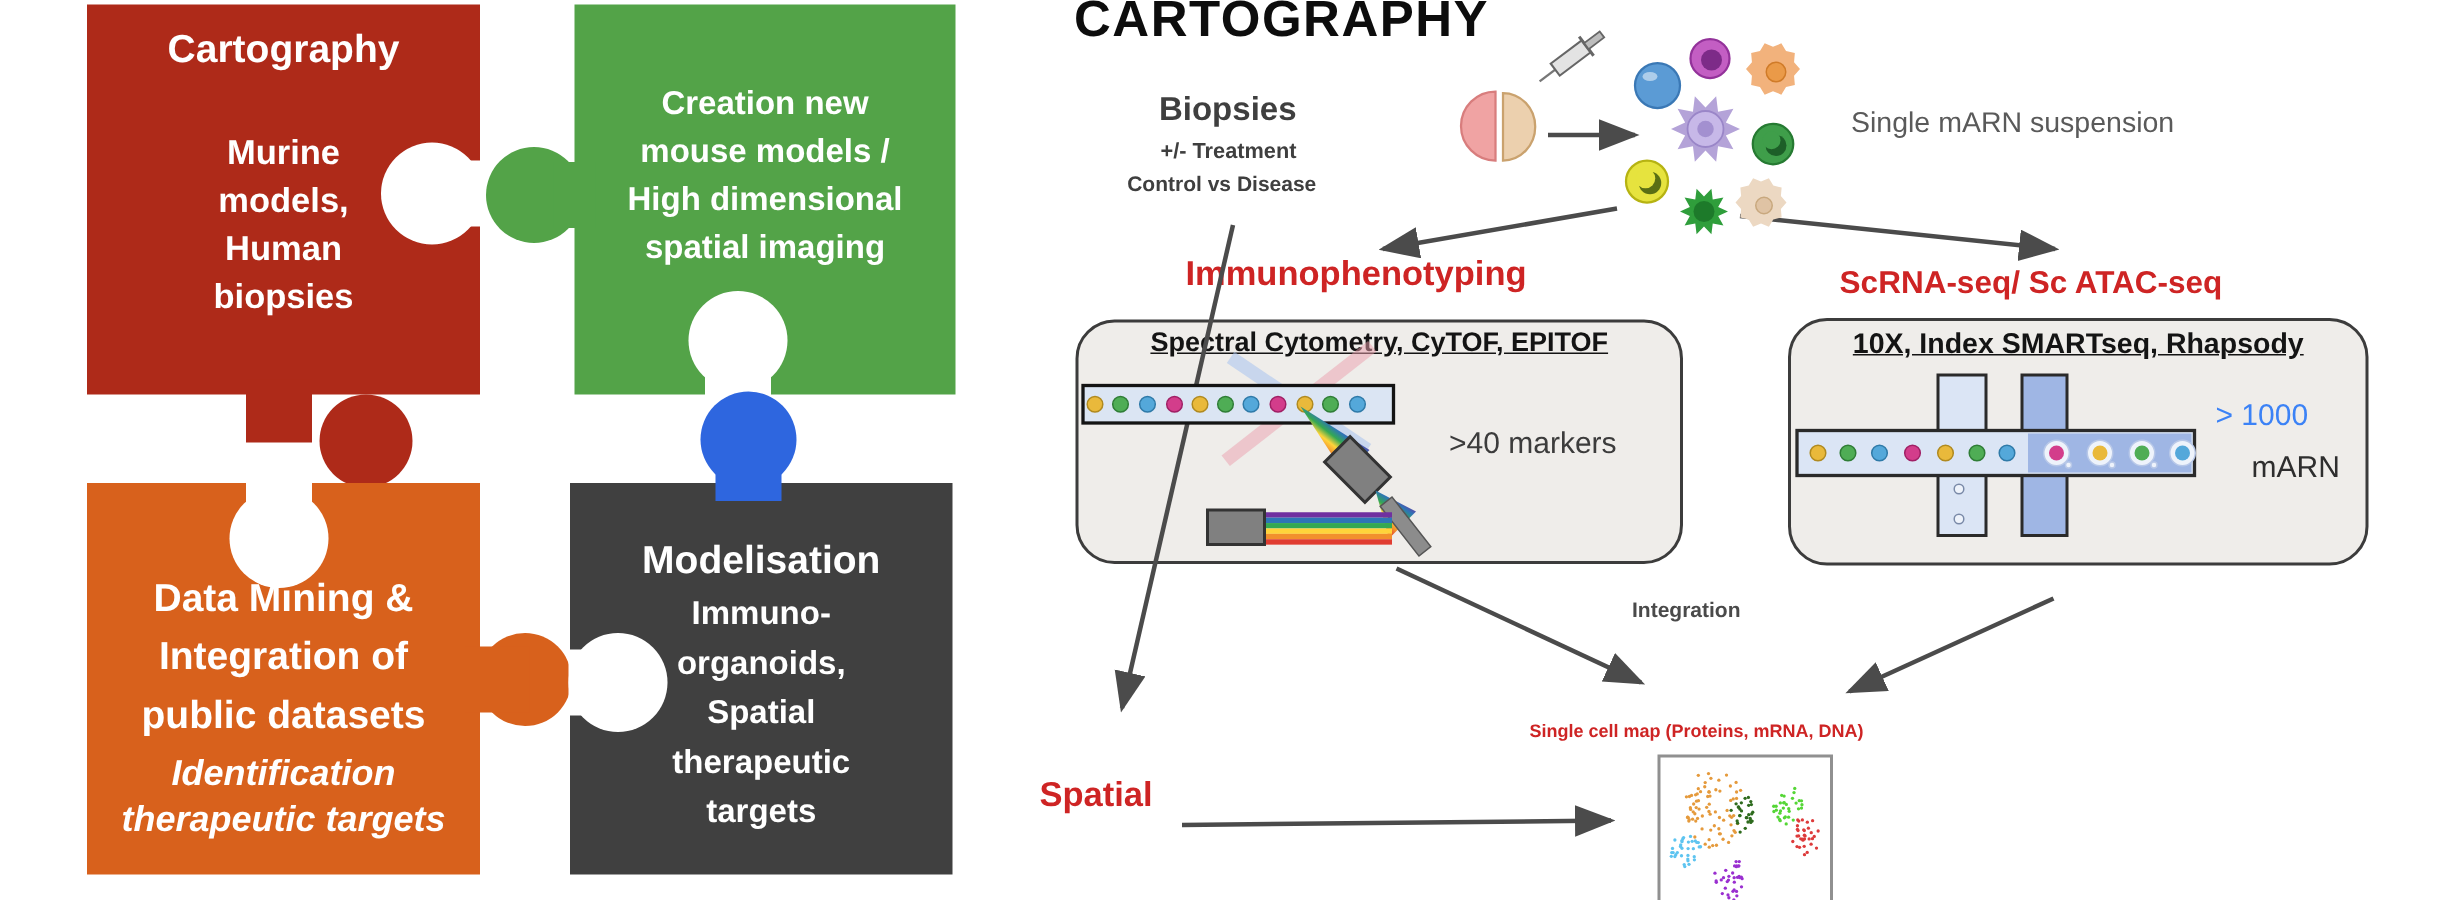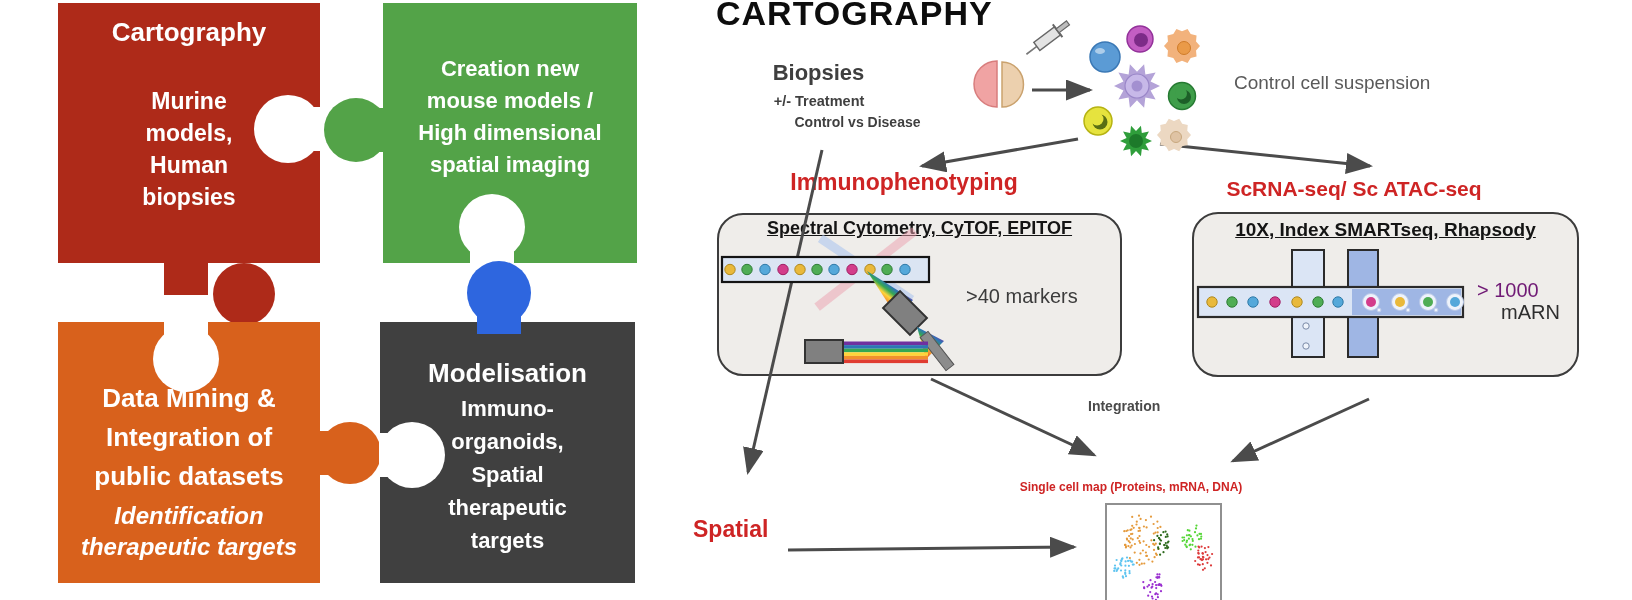--- a/index.html
+++ b/index.html
@@ -48,33 +48,33 @@
   #p-blue .notch-c{left:-1px;top:100px;width:66px;height:66px;background:#fff;}
   #p-blue .notch-n{left:-1px;top:111px;width:33px;height:44px;background:#fff;}
   #p-blue .ptitle{top:36px;font-size:26px;}
   #p-blue .pbody{top:70px;}
   #p-blue .pline{font-size:22px;line-height:33px;}
   
   .lbl{position:absolute;white-space:nowrap;}
   #heading{left:716px;top:-6px;font-size:34px;font-weight:bold;letter-spacing:1px;color:#0d0d0d;}
   #biopsies-t{left:756px;top:60px;width:125px;text-align:center;font-size:22px;font-weight:bold;color:#3f3f3f;}
   #biopsies-1{left:745px;top:93px;width:148px;text-align:center;font-size:14.5px;font-weight:bold;color:#3f3f3f;}
-  #biopsies-2{left:775px;top:114px;width:165px;text-align:center;font-size:14px;font-weight:bold;color:#3f3f3f;}
+  #biopsies-2{left:732px;top:114px;width:165px;text-align:center;font-size:14px;font-weight:bold;color:#3f3f3f;}
   #suspension{left:1234px;top:72px;font-size:19px;color:#5a5a5a;}
   #immuno-lbl{left:779px;top:169px;width:250px;text-align:center;font-size:23px;font-weight:bold;color:#ce2424;}
   #scrna-lbl{left:1218px;top:177px;width:272px;text-align:center;font-size:21px;font-weight:bold;color:#ce2424;}
   .bigbox{position:absolute;background:#efedea;border:2.5px solid #3c3c3c;border-radius:26px;}
   #box1{left:717px;top:213px;width:401px;height:159px;}
   #box2{left:1192px;top:212px;width:383px;height:161px;}
   .boxtitle{position:absolute;left:0;right:0;top:3px;text-align:center;font-weight:bold;
             text-decoration:underline;color:#141414;}
   #box1 .boxtitle{font-size:18px;}
   #box2 .boxtitle{font-size:19px;top:5px;}
   #markers{left:966px;top:285px;font-size:20px;color:#3c3c3c;}
-  #n1000{left:1477px;top:279px;font-size:20px;color:#701a75;}
+  #n1000{left:1477px;top:266px;font-size:20px;color:#3b82f6;}
   #marn{left:1477px;top:301px;font-size:20px;color:#2e2e2e;margin-left:24px;}
   #integration{left:1088px;top:398px;width:145px;font-size:14px;font-weight:bold;color:#4a4a4a;}
   #maplabel{left:911px;top:468px;width:440px;text-align:center;font-size:12px;font-weight:bold;color:#ce2424;margin-top:12px;}
   #spatial{left:693px;top:516px;font-size:23px;font-weight:bold;color:#ce2424;}
   #mapbox{left:1105px;top:503px;width:113px;height:97px;background:#fff;border:2px solid #909090;overflow:hidden;}
   #overlay{position:absolute;left:0;top:0;z-index:5;pointer-events:none;}
 </style>
 </head>
 <body>
 
@@ -135,21 +135,21 @@
       <div class="pline">Spatial</div>
       <div class="pline">therapeutic</div>
       <div class="pline">targets</div>
     </div>
   </div>
 
   <div class="lbl" id="heading">CARTOGRAPHY</div>
   <div class="lbl" id="biopsies-t">Biopsies</div>
   <div class="lbl" id="biopsies-1">+/- Treatment</div>
   <div class="lbl" id="biopsies-2">Control vs Disease</div>
-  <div class="lbl" id="suspension">Control cell suspension</div>
+  <div class="lbl" id="suspension">Single mARN suspension</div>
   <div class="lbl" id="immuno-lbl">Immunophenotyping</div>
   <div class="lbl" id="scrna-lbl">ScRNA-seq/ Sc ATAC-seq</div>
 
   <div class="bigbox" id="box1">
     <div class="boxtitle">Spectral Cytometry, CyTOF, EPITOF</div>
   </div>
   <div class="bigbox" id="box2">
     <div class="boxtitle">10X, Index SMARTseq, Rhapsody</div>
   </div>
 

